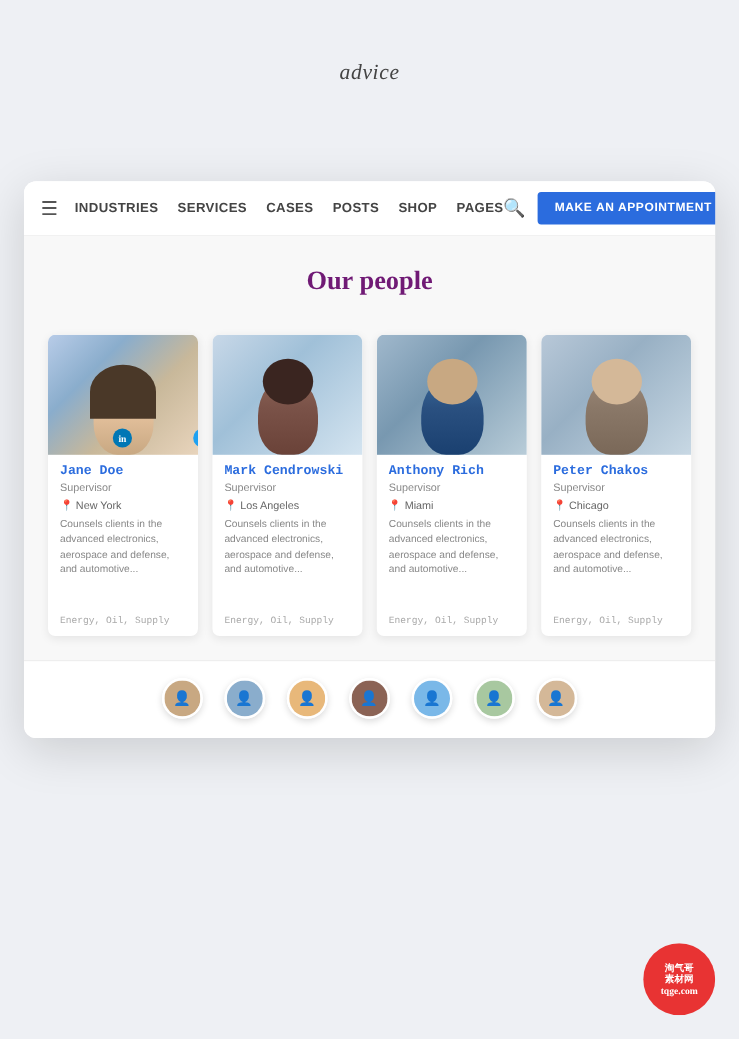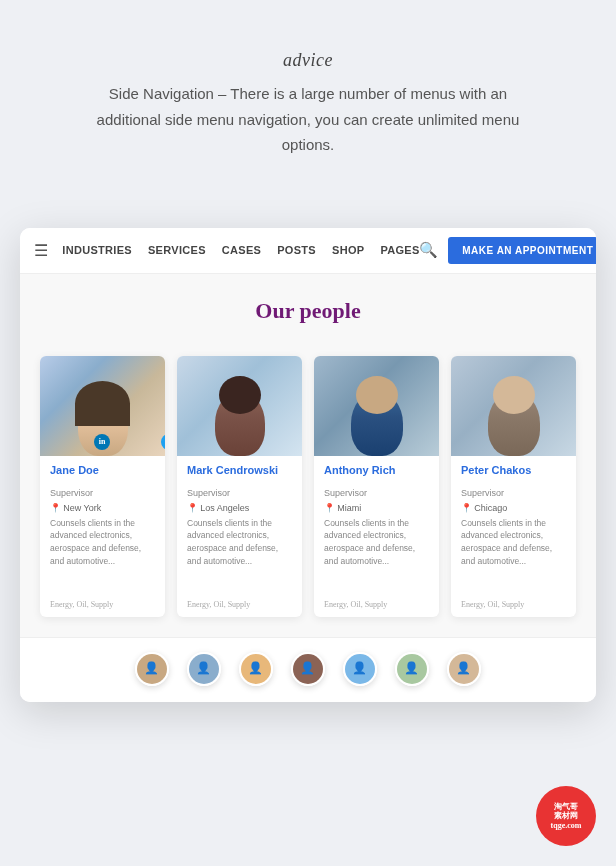--- a/index.html
+++ b/index.html
@@ -273,22 +273,22 @@
     .si-facebook { background: #1877f2; }
 
     .person-info {
       padding: 8px 10px;
     }
 
     .person-name {
       font-size: 11px;
       font-weight: 600;
       color: #2b6cde;
-      font-family: Liberation Sans, sans-serif;
-      margin-bottom: 12px;
+      font-family: Liberation Mono, monospace;
+      margin-bottom: 2px;
     }
 
     .person-role {
       font-size: 9px;
       color: #888;
       font-family: Arial, sans-serif;
       margin-bottom: 5px;
     }
 
     .person-location {
@@ -310,21 +310,21 @@
       font-size: 8.5px;
       color: #888;
       line-height: 1.5;
       font-family: Arial, sans-serif;
       margin-bottom: 5px;
     }
 
     .person-tags {
       font-size: 8px;
       color: #aaa;
-      font-family: Liberation Serif, serif;
+      font-family: Liberation Mono, monospace;
       margin-top: 32px;
     }
 
     
     .bottom-avatars {
       display: flex;
       align-items: center;
       justify-content: center;
       gap: 18px;
       padding: 14px 20px 16px;
@@ -365,21 +365,20 @@
       align-items: center;
       justify-content: center;
       z-index: 999;
     }
   </style>
 </head>
 <body>
 
 <section class="hero-section">
   <p class="hero-subtitle">advice</p>
-  <p class="hero-description">Side Navigation – There is a large number of menus with an additional side menu navigation, you can create unlimited menu options.</p>
 </section>
 
 <div class="browser-mockup">
 
   <nav class="navbar">
     <span class="nav-hamburger">☰</span>
     <div class="nav-links">
       <a class="nav-link">INDUSTRIES</a>
       <a class="nav-link">SERVICES</a>
       <a class="nav-link">CASES</a>

